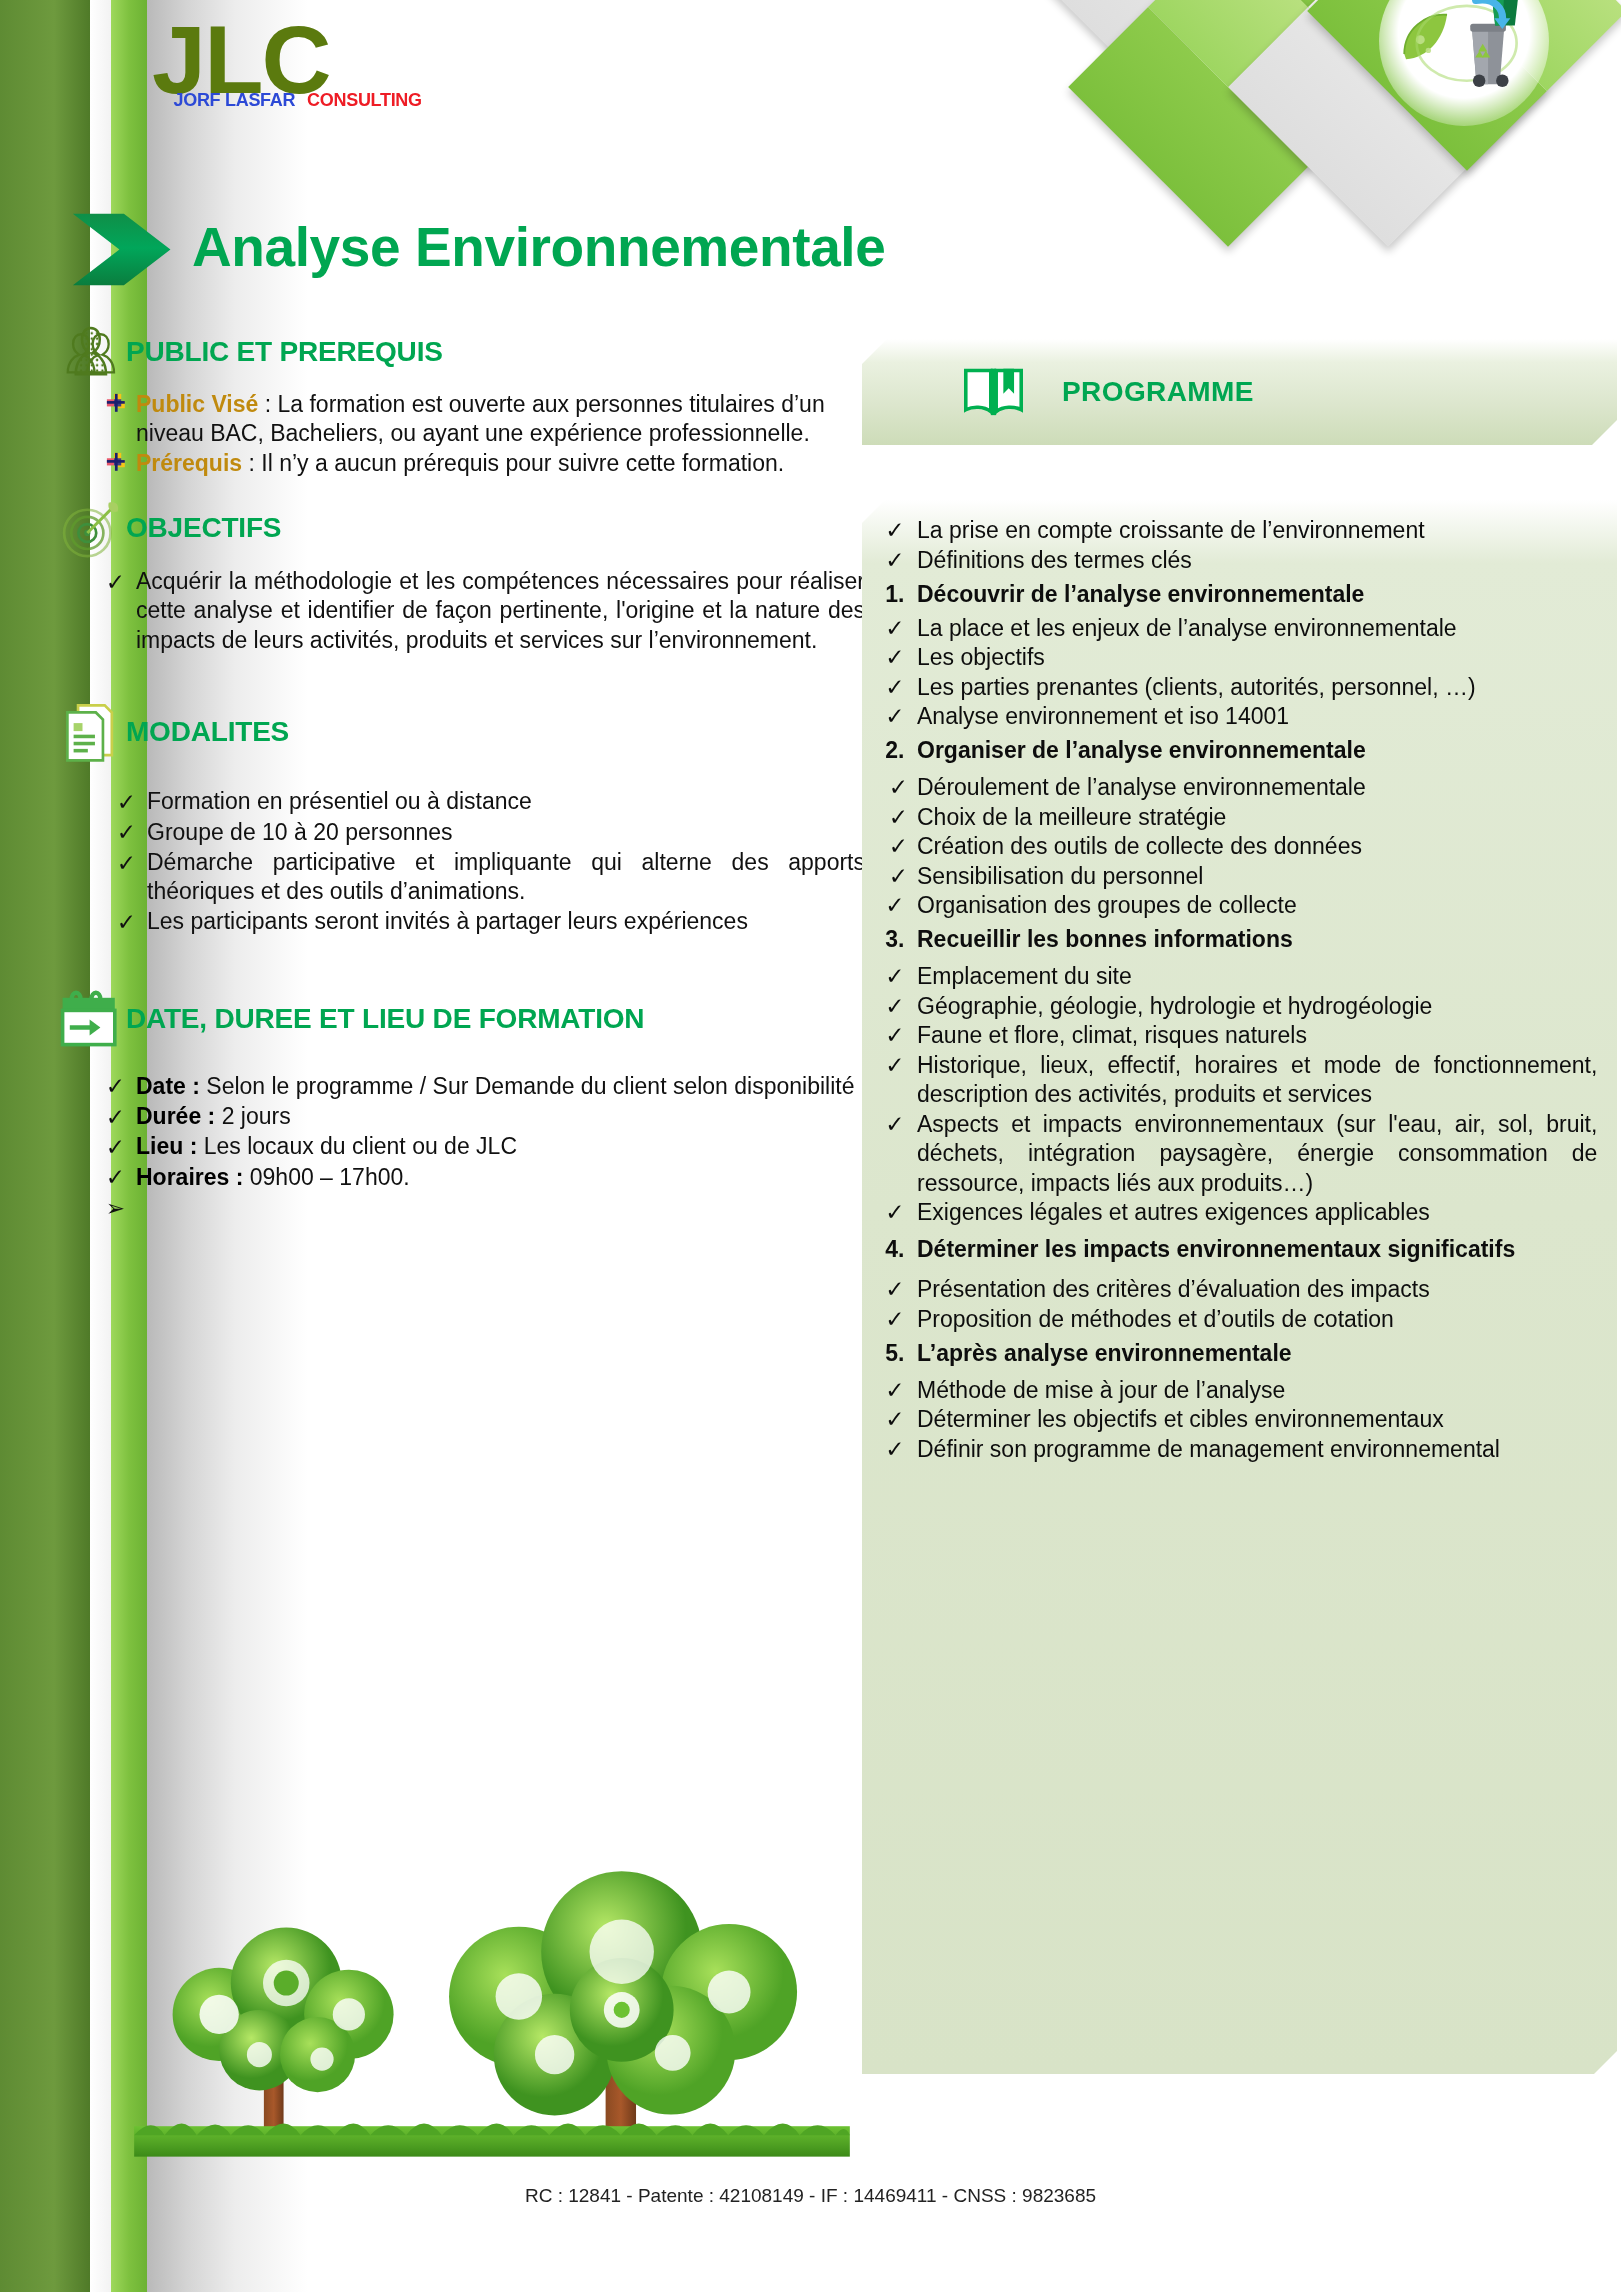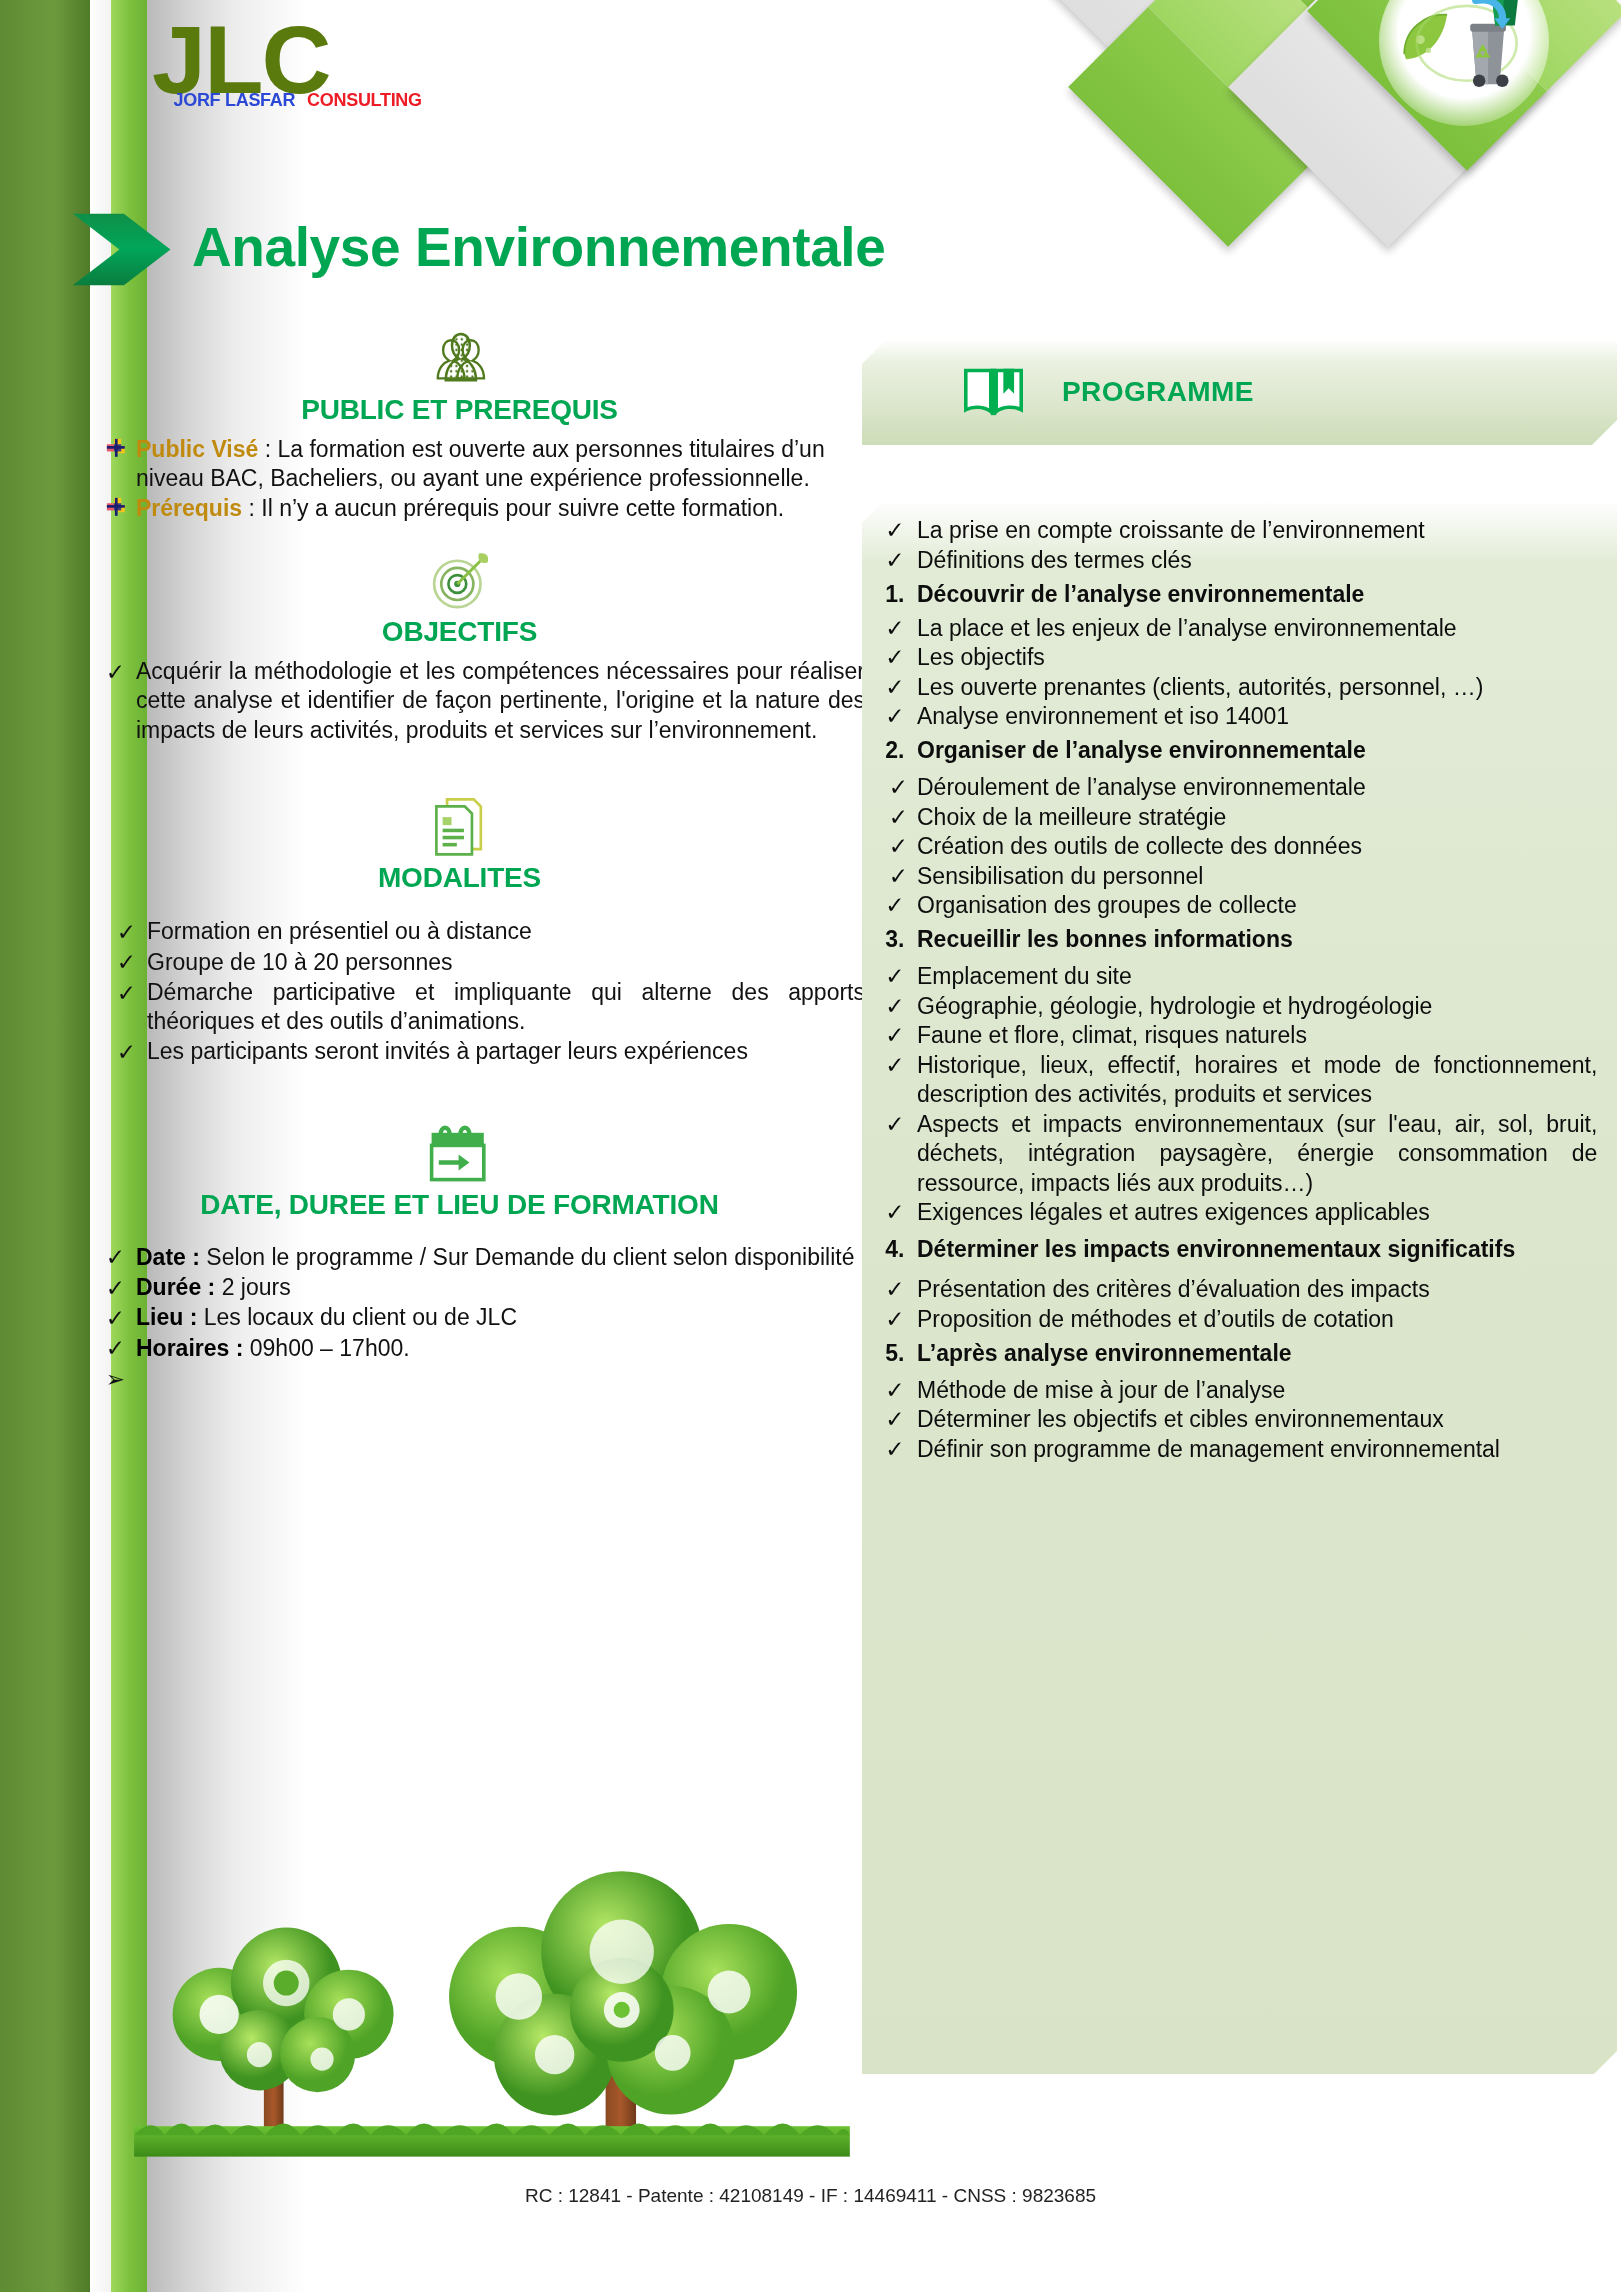--- a/index.html
+++ b/index.html
@@ -38,21 +38,21 @@
   
   .chevron { position: absolute; left: 70px; top: 211px; width: 106px; height: 77px; }
   .title {
     position: absolute; left: 192px; top: 215px;
     font-size: 55px; font-weight: bold; color: #00A651;
     letter-spacing: -0.4px; white-space: nowrap;
   }
 
   
   .leftcol { position: absolute; left: 54px; top: 322px; width: 811px; }
-  .sec-head { position: relative; display: flex; align-items: center; min-height: 59px; flex-direction: column; }
+  .sec-head { position: relative; display: flex; align-items: center; min-height: 59px; }
   .sec-icon { width: 72px; flex: 0 0 72px; display:flex; align-items:center; justify-content:center; }
   .sec-title { font-size: 28px; font-weight: bold; color: #00A651; letter-spacing: -0.2px; }
 
   .body-list { margin-top: 5.4px; }
   .li { display: flex; align-items: flex-start; font-size: 23px; line-height: 1.28; color: #111; }
   .li .mk { flex: 0 0 41px; text-align: center; padding-top: 0.9px; }
   .li .tx { flex: 1; }
   .li.just .tx { text-align: justify; }
   .b-gold { color: #C08A0E; font-weight: bold; }
   .b-black { font-weight: bold; color: #000; }
@@ -405,21 +405,21 @@
       <span class="tx">La place et les enjeux de l’analyse environnementale</span>
     </div>
 
   <div class="pli">
       <span class="mk">✓</span>
       <span class="tx">Les objectifs</span>
     </div>
 
   <div class="pli just">
       <span class="mk">✓</span>
-      <span class="tx">Les ouverte prenantes (clients, autorités, personnel, …)</span>
+      <span class="tx">Les parties prenantes (clients, autorités, personnel, …)</span>
     </div>
 
   <div class="pli">
       <span class="mk">✓</span>
       <span class="tx">Analyse environnement et iso 14001</span>
     </div>
 
   <div class="pli numbered">
       <span class="mk">2.</span>
       <span class="tx">Organiser de l’analyse environnementale</span>

